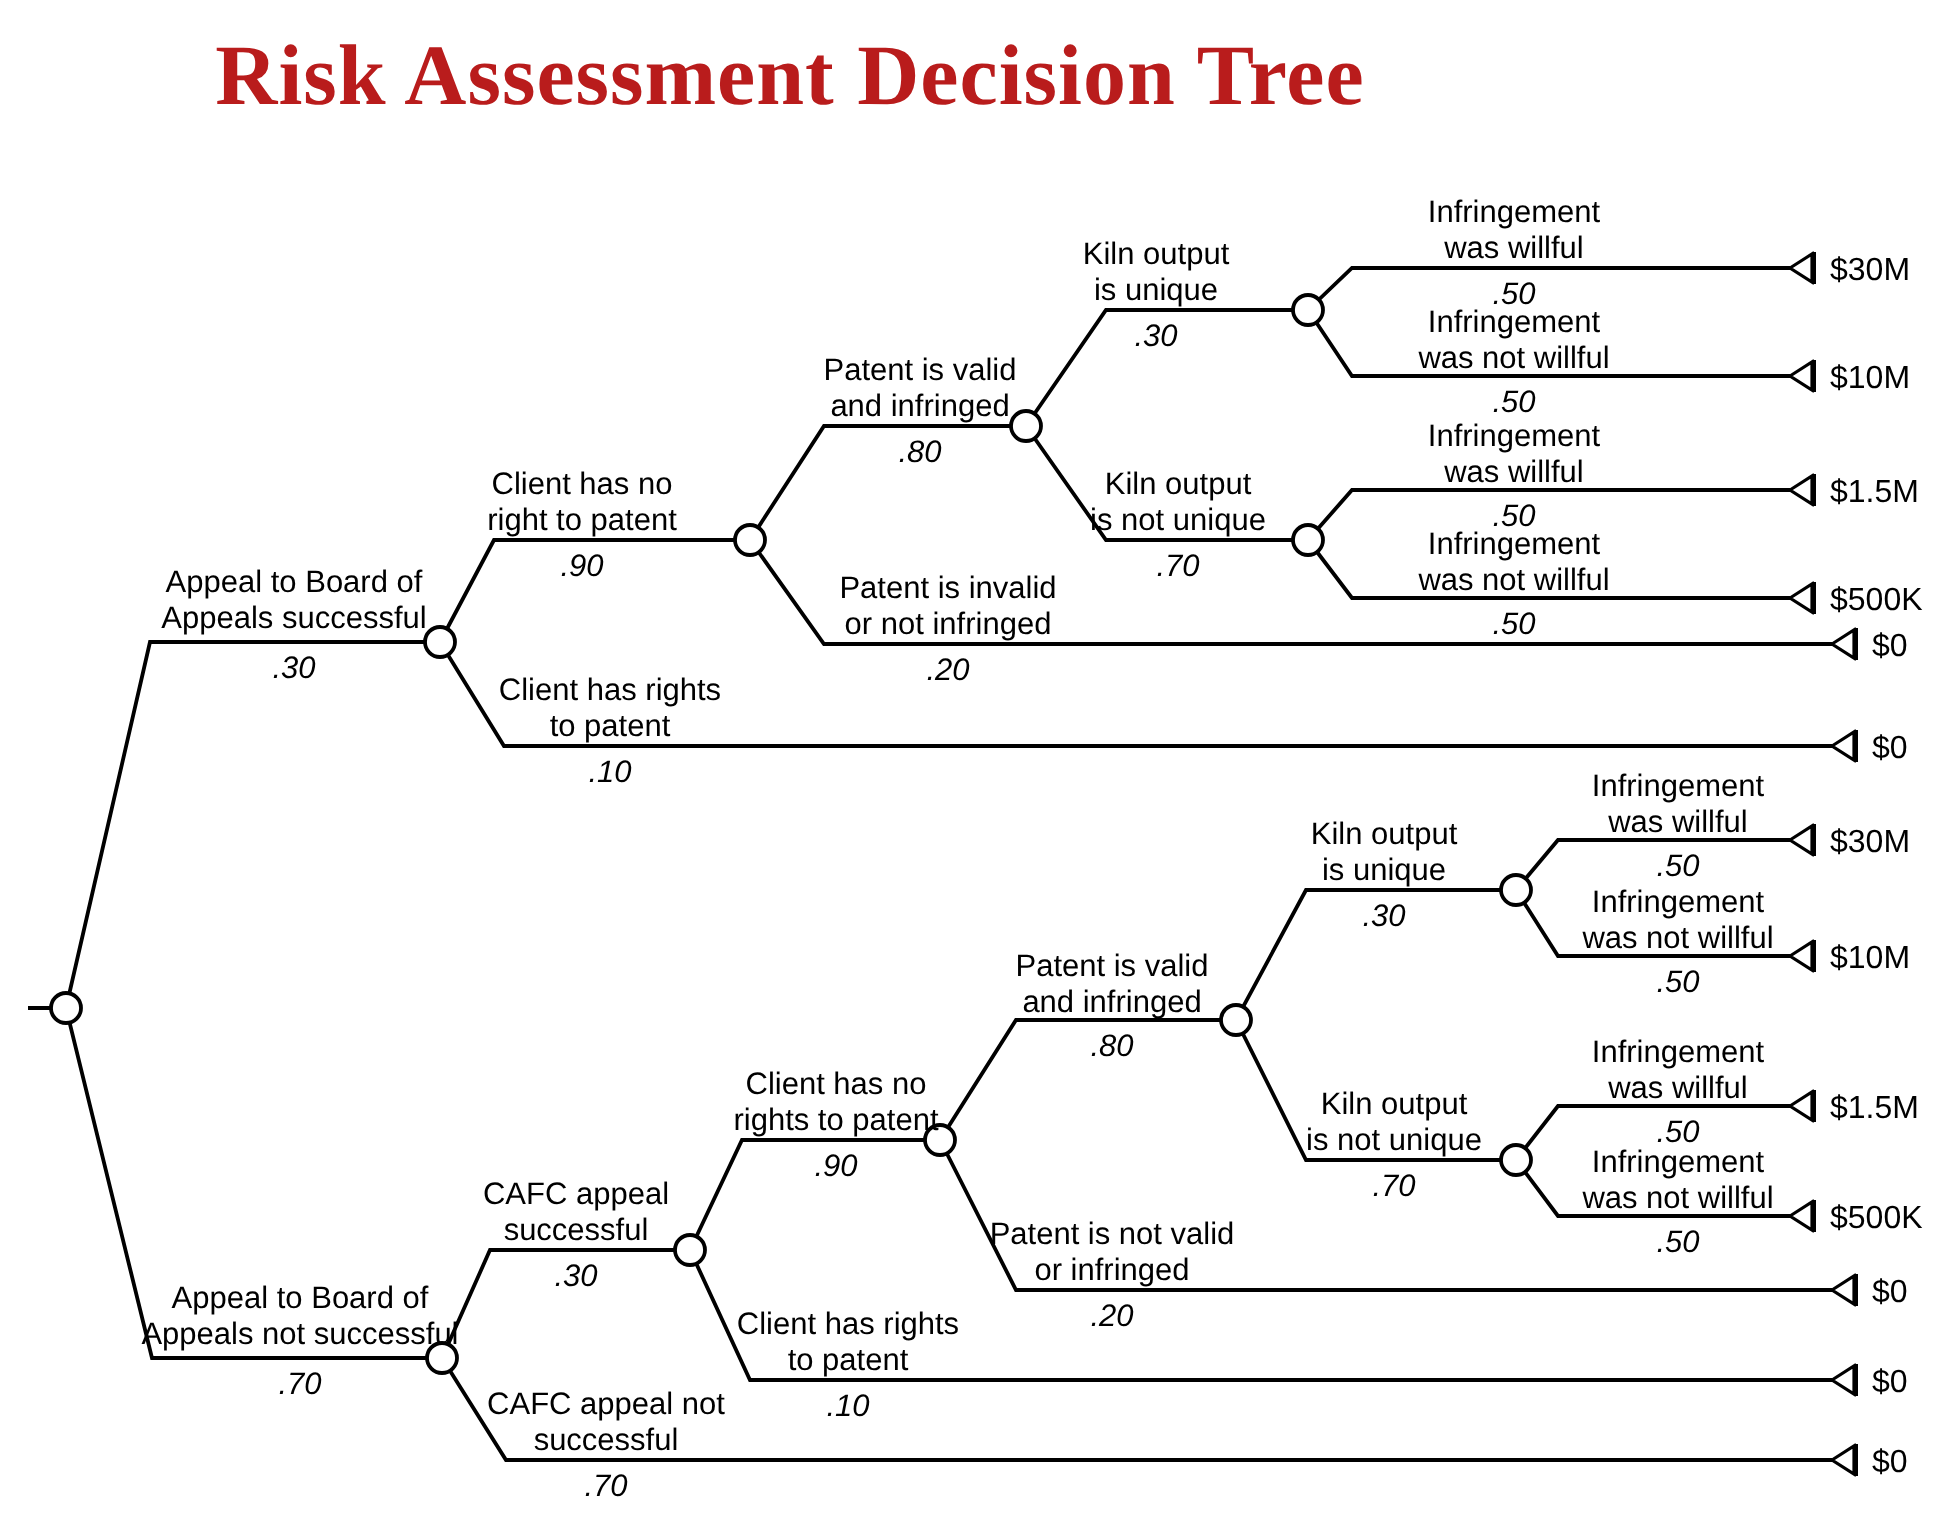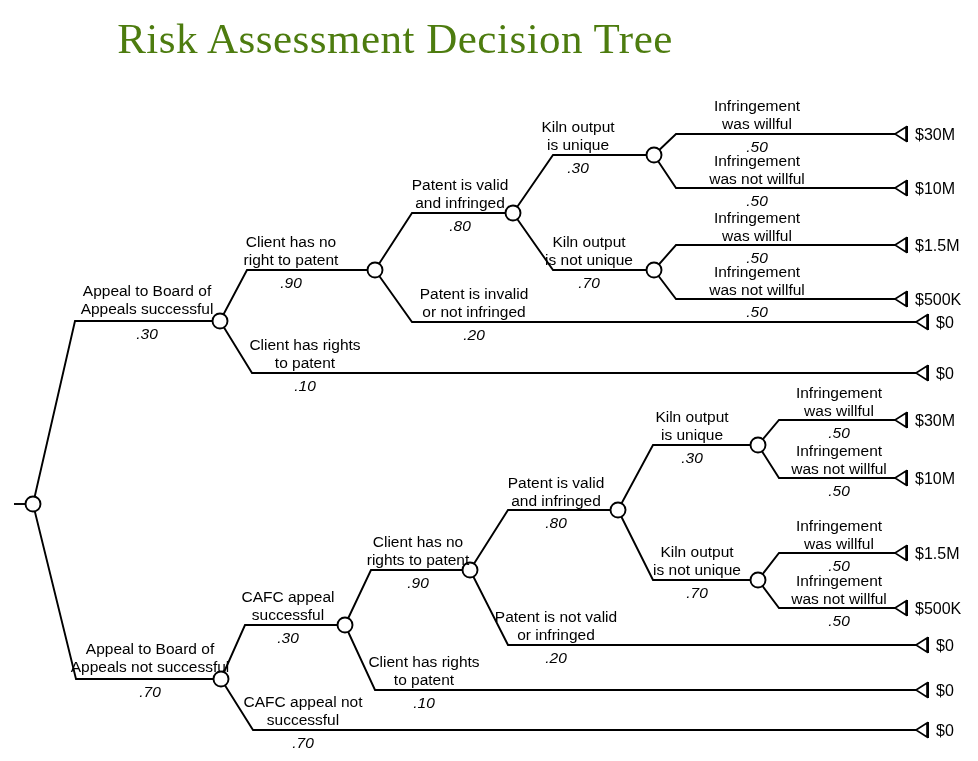--- a/index.html
+++ b/index.html
@@ -16,22 +16,22 @@
     font-family: "Liberation Sans", sans-serif;
   }
   #title {
     position: absolute;
     left: 0;
     top: 14px;
     width: 790px;
     text-align: center;
     font-family: "Liberation Serif", serif;
     font-size: 43px;
-    font-weight: 400;
-    color: #4d7c0f;
+    font-weight: 700;
+    color: #b91c1c;
     letter-spacing: 0.5px;
     white-space: nowrap;
   }
   #tree-svg {
     position: absolute;
     left: 0;
     top: 0;
   }
   .branch-line {
     stroke: #000000;

